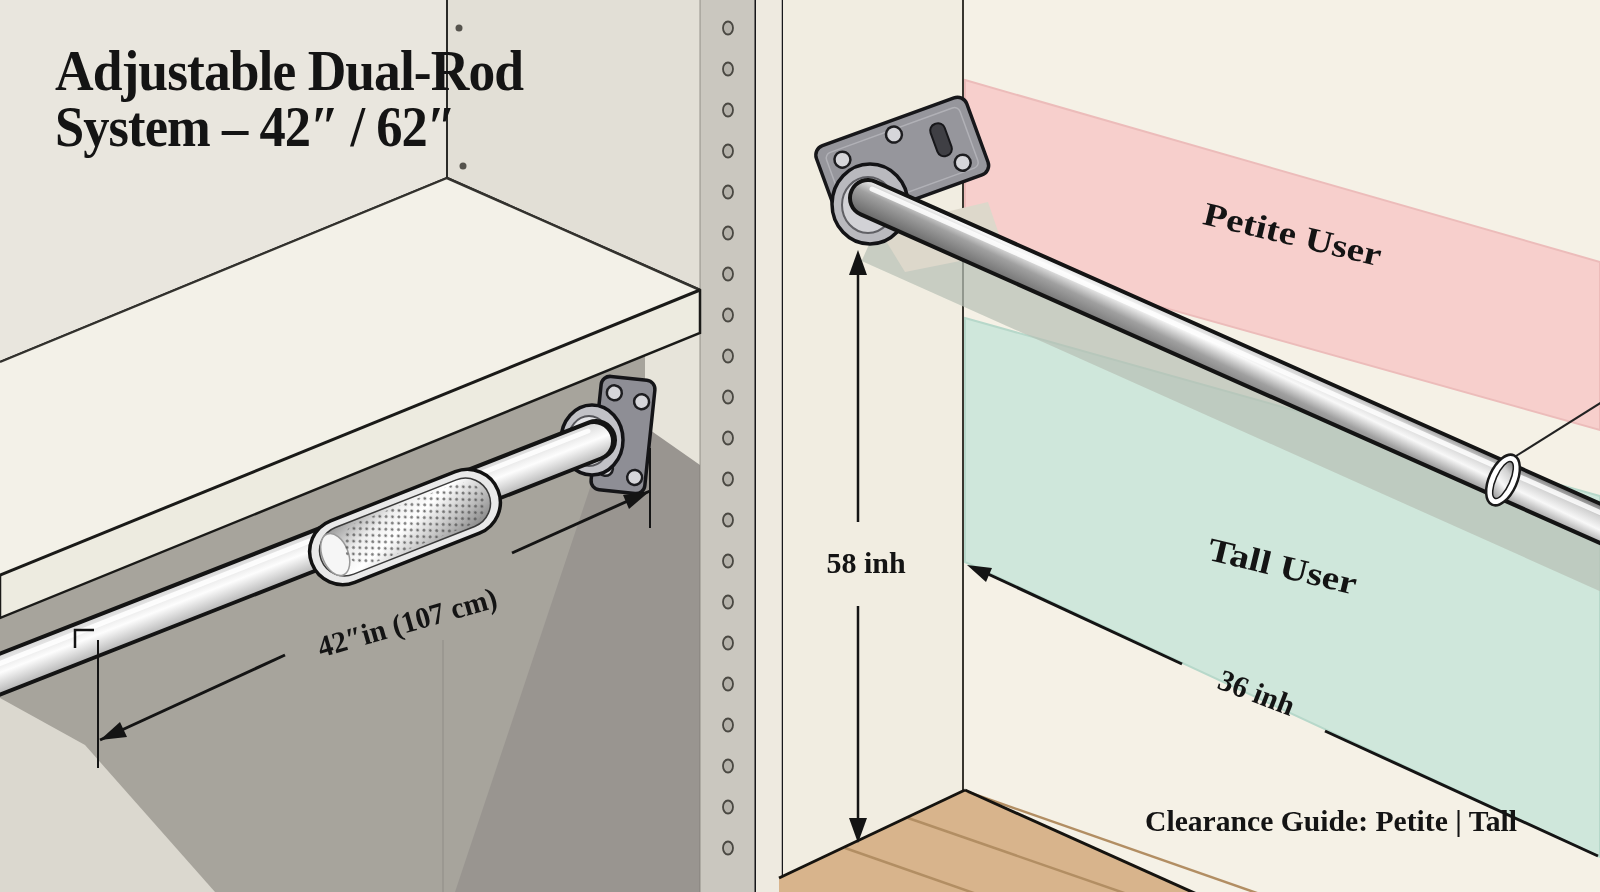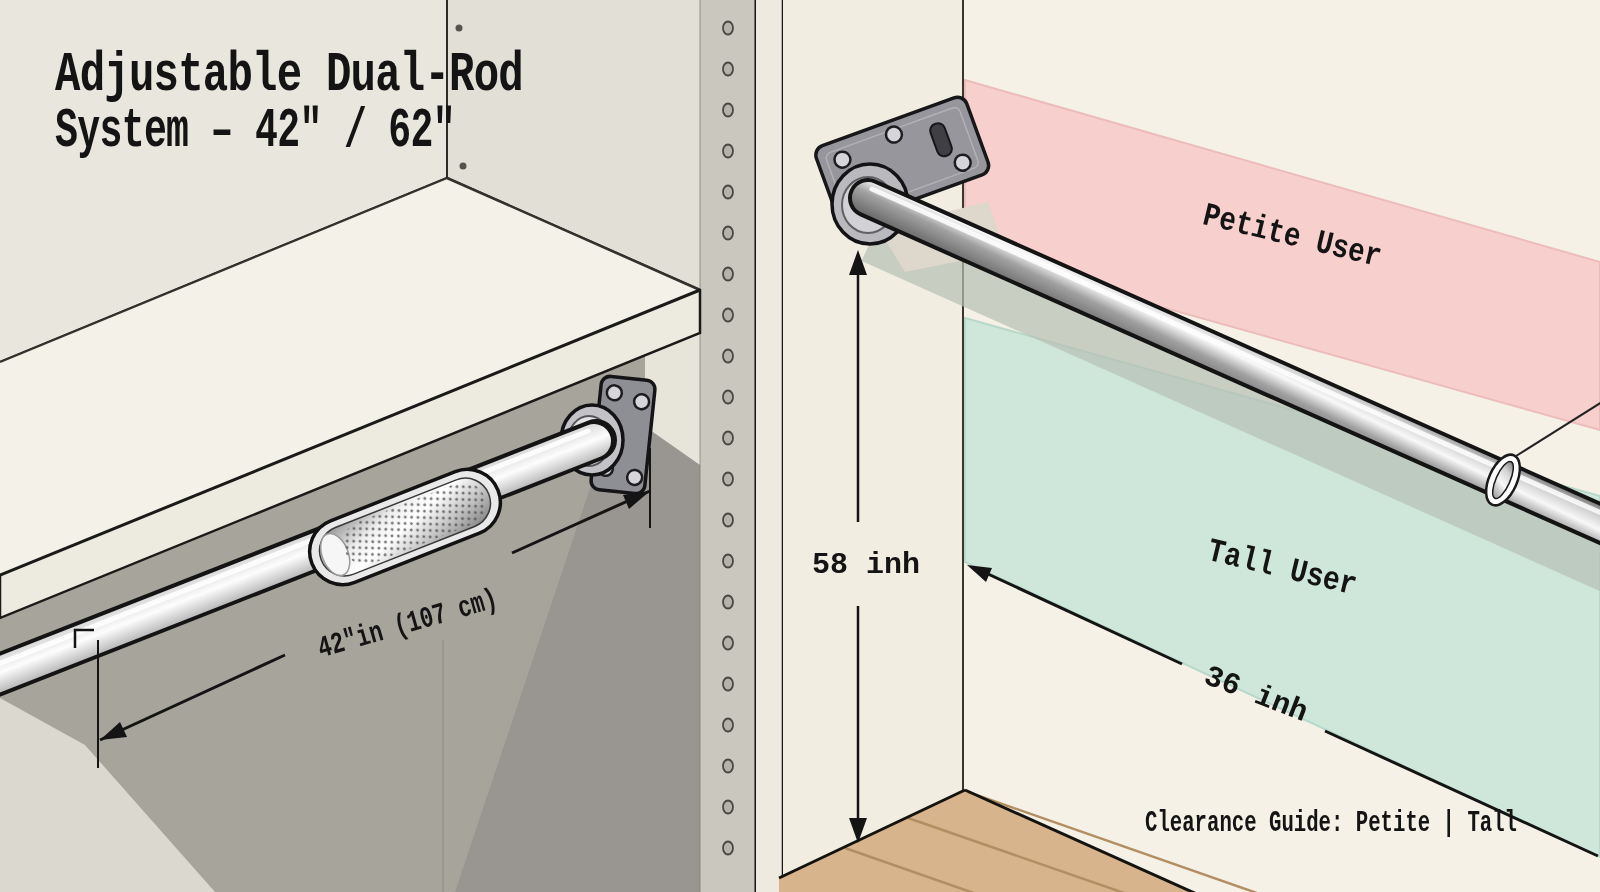--- a/index.html
+++ b/index.html
@@ -1,17 +1,17 @@
 <!DOCTYPE html>
 <html><head>
 <meta charset="utf-8">
 <style>
   html,body{margin:0;padding:0;background:#888;}
   .stage{width:1600px;height:892px;position:relative;overflow:hidden;background:#fca5a5;
-         font-family:Liberation Mono, monospace;}
+         font-family:Liberation Serif, serif;}
   svg{display:block}
   text{fill:#141414}
   .title-line{font-weight:bold;font-size:56px;letter-spacing:-1px;}
   .dim-label{font-weight:bold;font-size:30px;}
   .band-label{font-weight:bold;font-size:33px;}
   .note-label{font-weight:bold;font-size:29px;}
 </style>
 </head>
 <body>
 

